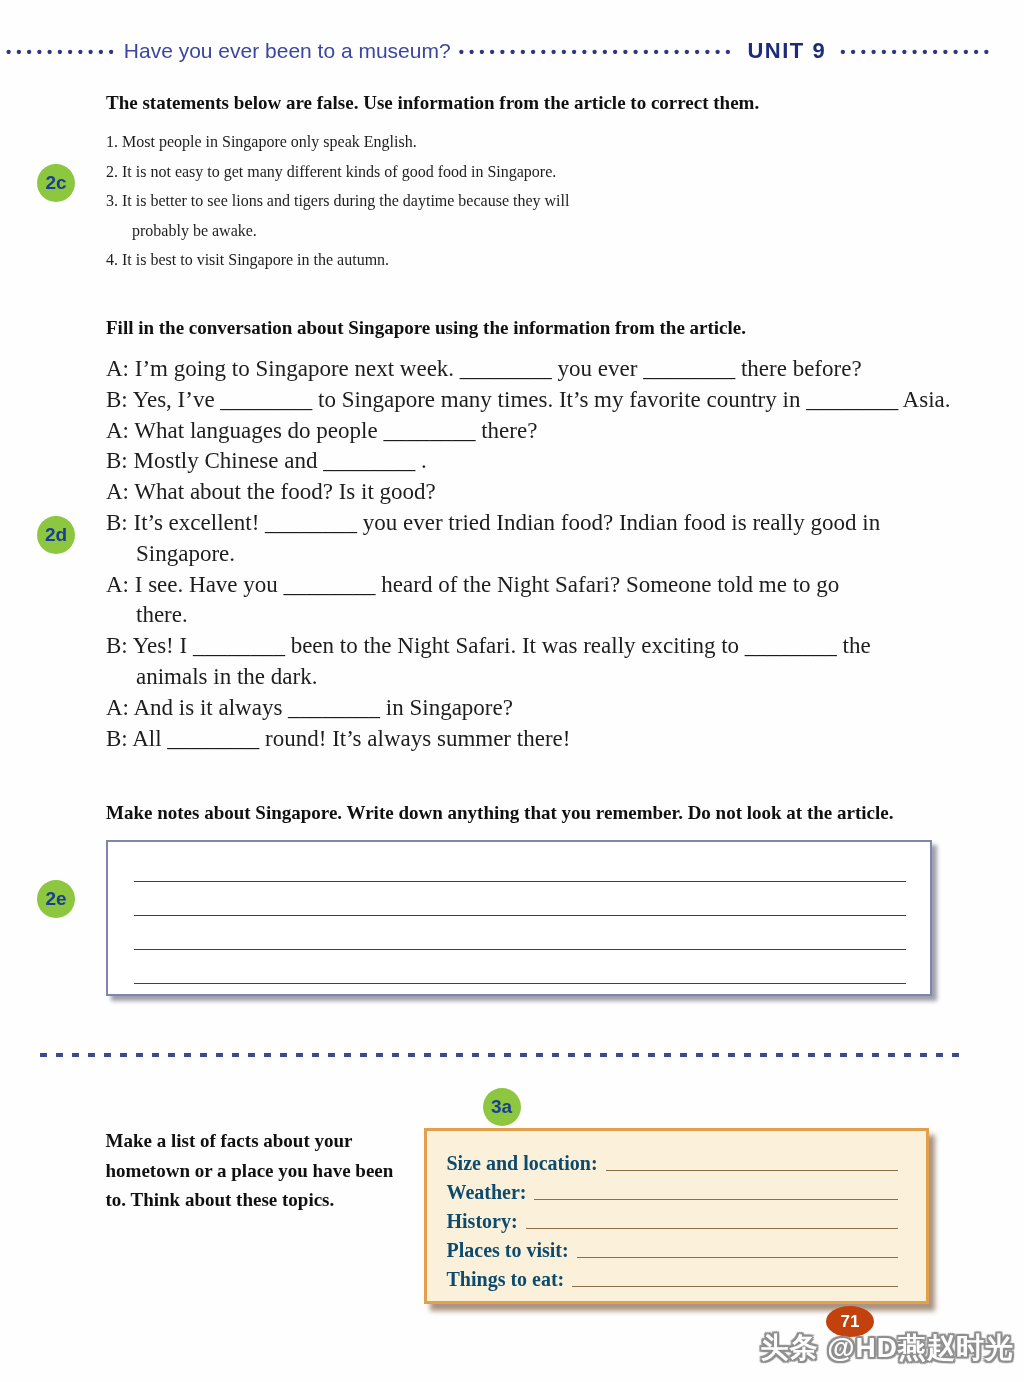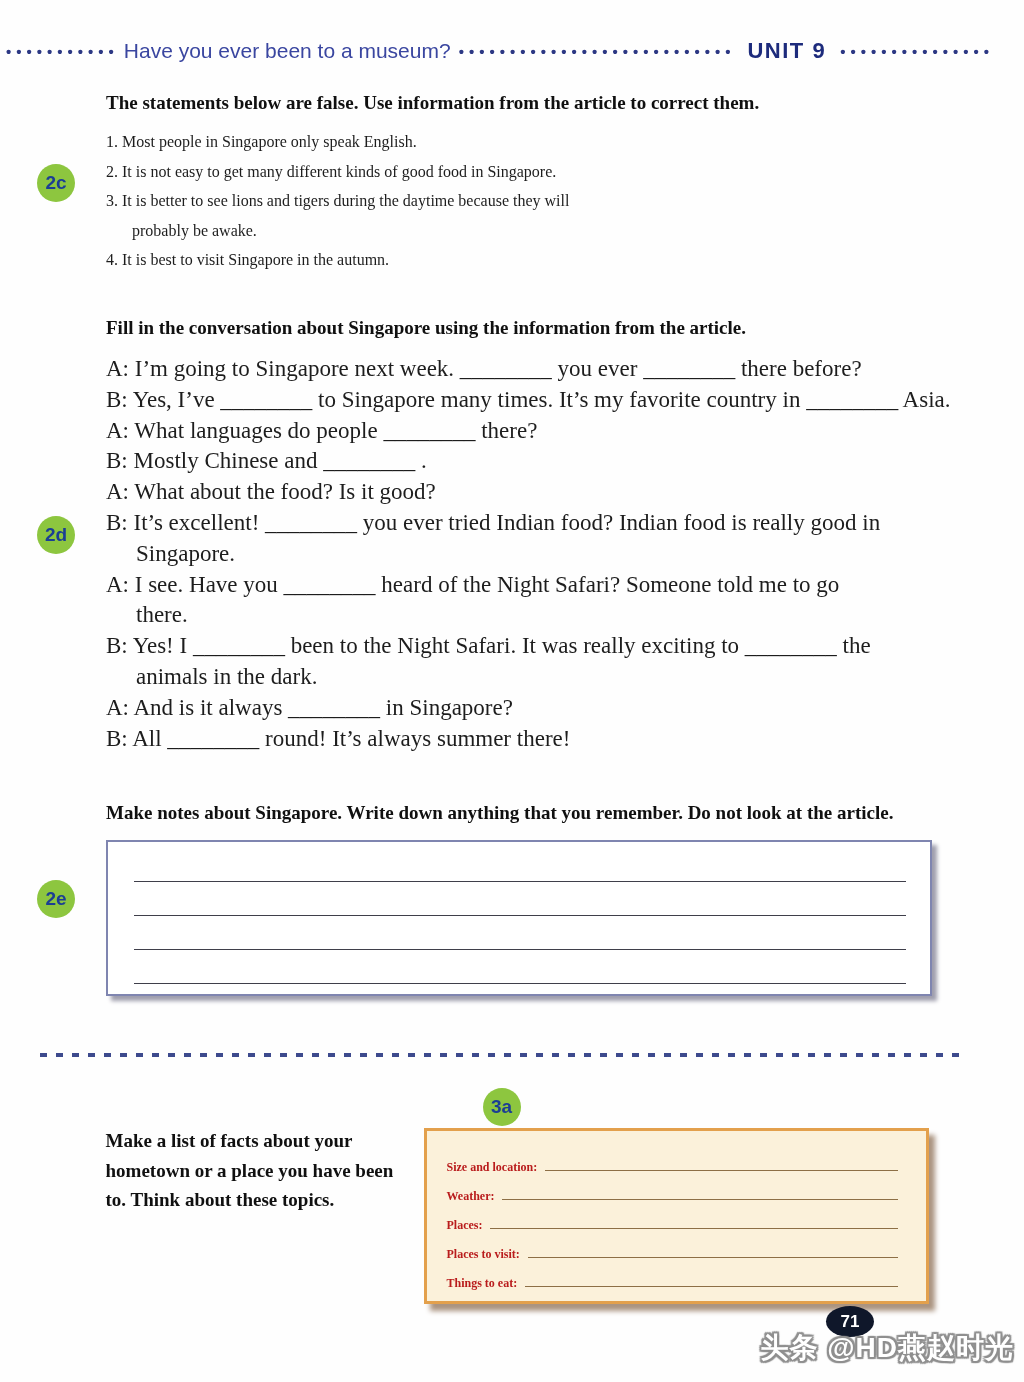--- a/index.html
+++ b/index.html
@@ -57,27 +57,27 @@
   
   #task-3a{top:1085px;flex-direction:column;}
   #task-3a .task-body{display:flex;align-items:flex-start;}
   #task-3a .task-heading{flex:none;width:300px;line-height:29.5px;}
   .facts-box{
     flex:none;width:505px;box-sizing:border-box;margin-left:18px;margin-top:2px;
     background:#fbf1da;border:3px solid #e3a04c;
     box-shadow:6px 7px 5px #ab9480;
     padding:15px 26px 10px 20px;
   }
-  .fact-row{display:flex;align-items:flex-end;height:29px;font-size:12px;font-weight:700;color:#b91c1c;}
+  .fact-row{display:flex;align-items:flex-end;height:29px;font-size:20px;font-weight:700;color:#0c4a6e;}
   .fact-label{white-space:nowrap;flex:none;}
   .fact-line{flex:1;border-bottom:1.5px solid #8d6f45;margin:0 2px 4px 8px;}
   
   .page-oval{
     position:absolute;left:826px;top:1306px;width:48px;height:31px;border-radius:50%;
-    background:#0f172a;color:#ffffff;text-align:center;
+    background:#c2410c;color:#ffffff;text-align:center;
     font:700 17px/31px "Liberation Sans",sans-serif;
   }
   .watermark{
     position:absolute;top:1329px;right:10px;z-index:2;
     font-family:"Liberation Sans","DejaVu Sans",sans-serif;
     font-size:28px;font-weight:700;letter-spacing:1px;color:#ffffff;
     text-shadow:-2px -2px 1px #8f8f8f,2px -2px 1px #8f8f8f,-2px 2px 1px #8f8f8f,2px 2px 1px #8f8f8f,
                 -2px 0 1px #8f8f8f,2px 0 1px #8f8f8f,0 -2px 1px #8f8f8f,0 2px 1px #8f8f8f;
   }
 </style>
@@ -152,21 +152,21 @@
       <div class="facts-box">
         <div class="fact-row">
           <span class="fact-label">Size and location:</span>
           <span class="fact-line"></span>
         </div>
         <div class="fact-row">
           <span class="fact-label">Weather:</span>
           <span class="fact-line"></span>
         </div>
         <div class="fact-row">
-          <span class="fact-label">Places:</span>
+          <span class="fact-label">History:</span>
           <span class="fact-line"></span>
         </div>
         <div class="fact-row">
           <span class="fact-label">Places to visit:</span>
           <span class="fact-line"></span>
         </div>
         <div class="fact-row">
           <span class="fact-label">Things to eat:</span>
           <span class="fact-line"></span>
         </div>

